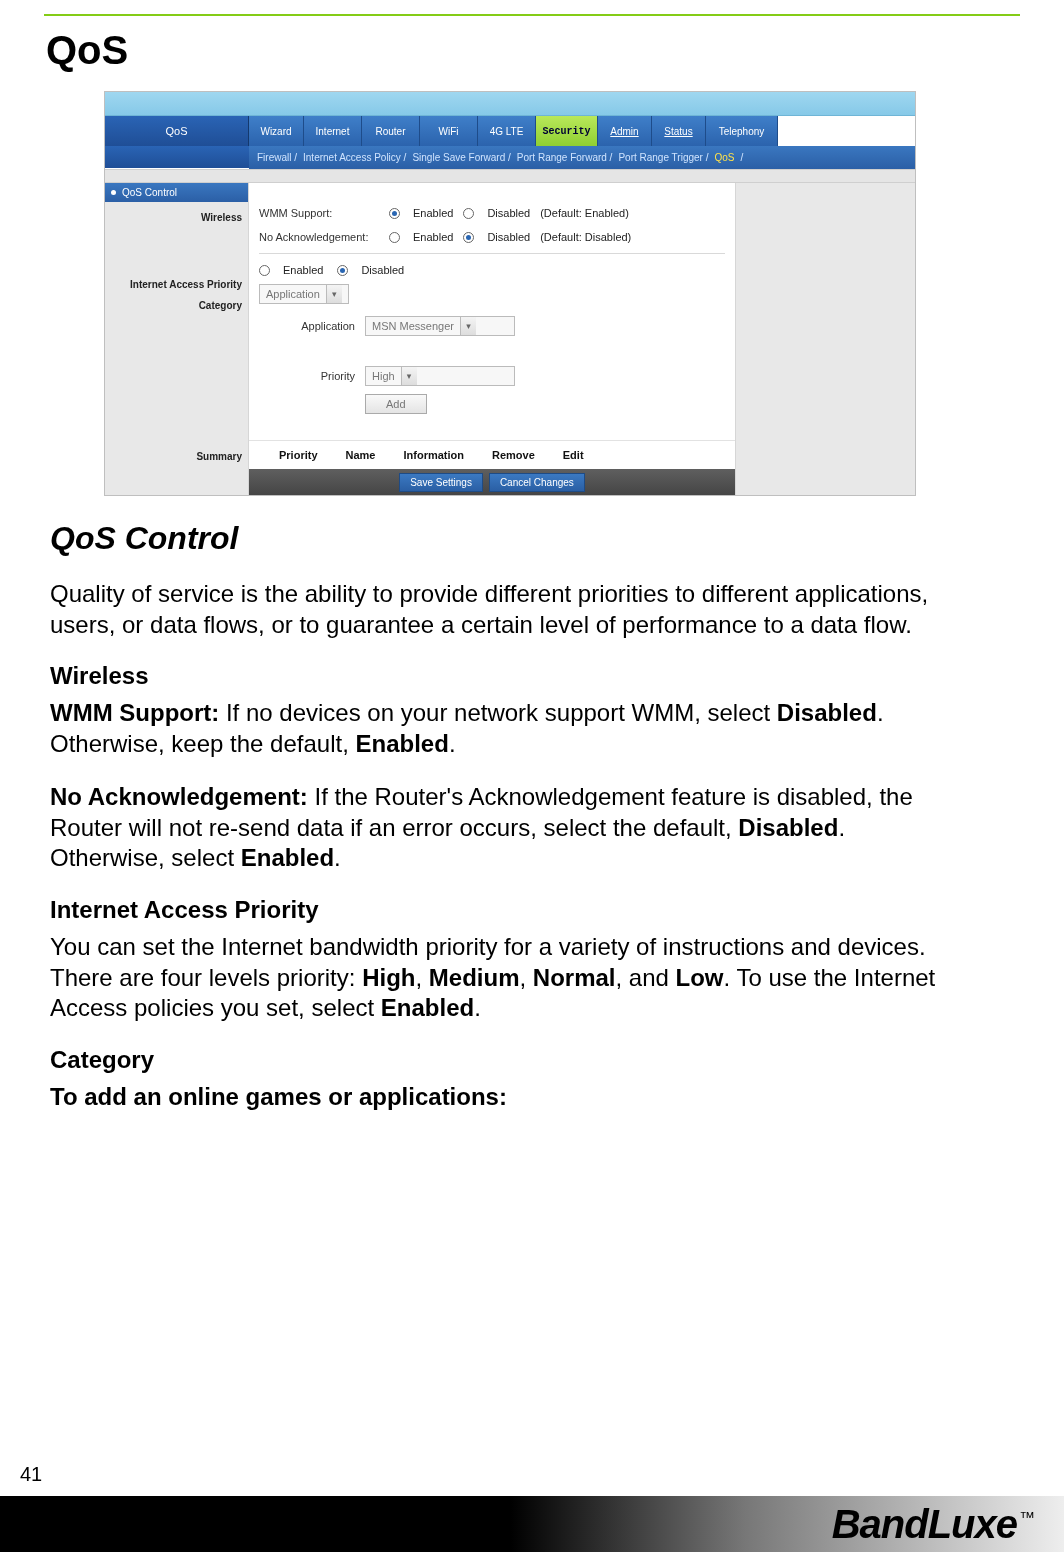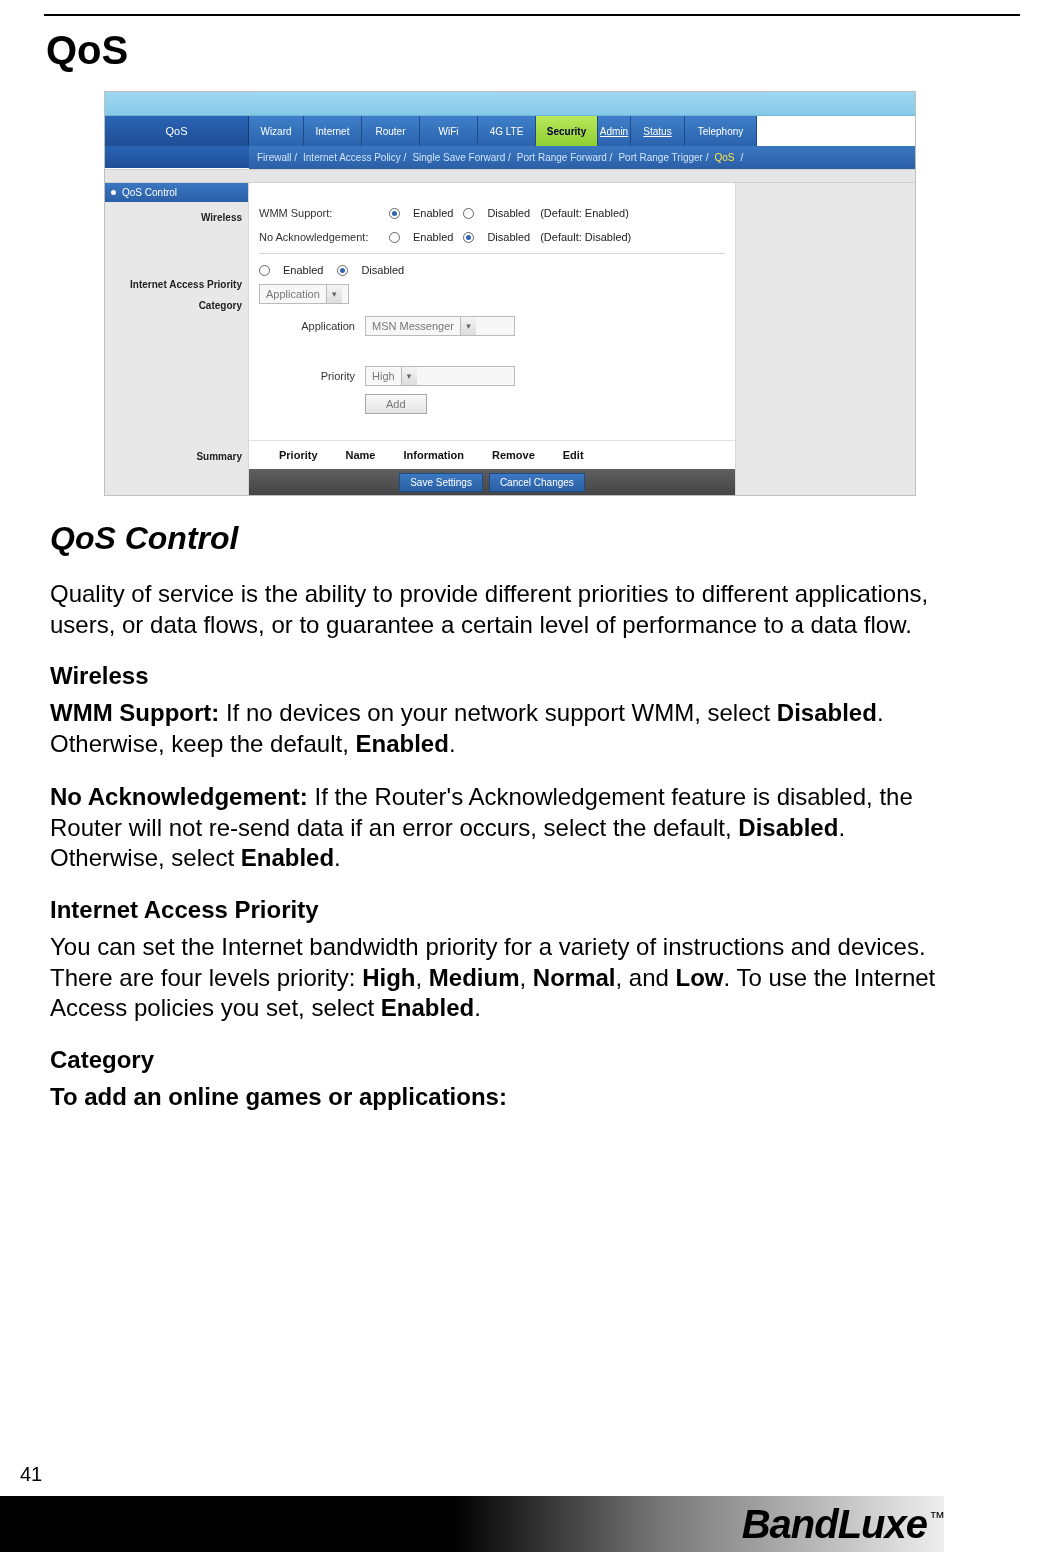--- a/index.html
+++ b/index.html
@@ -1,27 +1,27 @@
 <!DOCTYPE html>
 <html><head>
 <meta charset="utf-8">
 <style>
   * { box-sizing: border-box; margin: 0; padding: 0; }
   body { font-family: Arial, Helvetica, sans-serif; width: 1064px; height: 1552px; background: #fff; color: #000; position: relative; }
-  .outer { border-top: 2px solid #000000; margin: 14px 44px 0 44px; }
+  .outer { border-top: 2px solid #84cc16; margin: 14px 44px 0 44px; }
   h1.qos { font-size: 40px; font-weight: bold; margin: 12px 0 18px 2px; }
   
   .shot { margin: 0 0 24px 60px; width: 812px; border: 1px solid #bfbfbf; background: #fff; font-family: Verdana, Arial, sans-serif; }
   .topstrip { height: 24px; background: linear-gradient(#9fd7f0,#86c9e8); border-bottom: 1px solid #6fb5d6; }
   .row1 { display: flex; }
   .leftcell { width: 144px; background: linear-gradient(#2a64b5,#1f4e96); color: #fff; font-size: 11px; display: flex; align-items: center; justify-content: center; height: 30px; border-right: 1px solid #14396e; }
   .tabs { display: flex; flex: 1; }
   .tab { flex: none; padding: 0 10px; height: 30px; display: flex; align-items: center; justify-content: center; background: linear-gradient(#3f7fc9,#2b63ad); color: #fff; font-size: 10px; border-right: 1px solid #1e4c8a; cursor: pointer; }
-  .tab.sel { background: linear-gradient(#b9e85a,#8fcf32); color: #003; font-weight: bold; }
-  .tab.w1 { width: 55px; } .tab.w2 { width: 58px; } .tab.w3 { width: 58px; } .tab.w4 { width: 58px; } .tab.w5 { width: 58px; } .tab.w6 { width: 62px; } .tab.w7 { width: 33px; text-decoration: underline; } .tab.w8 { width: 54px; text-decoration: underline; } .tab.w9 { width: 72px; }
+  .tab.sel { background: linear-gradient(#b9e85a,#8fcf32); color: #003; font-weight: bold; font-family: Liberation Mono, monospace; }
+  .tab.w1 { width: 55px; } .tab.w2 { width: 58px; } .tab.w3 { width: 58px; } .tab.w4 { width: 58px; } .tab.w5 { width: 58px; } .tab.w6 { width: 62px; } .tab.w7 { width: 54px; text-decoration: underline; } .tab.w8 { width: 54px; text-decoration: underline; } .tab.w9 { width: 72px; }
   .subtabs { background: linear-gradient(#3a77c0,#2b5fa6); color: #cfe4ff; font-size: 10px; padding: 6px 8px; display: flex; gap: 6px; flex-wrap: wrap; }
   .subtabs span { white-space: nowrap; }
   .subtabs .sel { color: #ffe24a; }
   .graystrip { height: 14px; background: #e5e5e5; border-top: 1px solid #cfcfcf; border-bottom: 1px solid #cfcfcf; }
   .bodyrow { display: flex; }
   .sidecol { width: 144px; background: #e8e8e8; border-right: 1px solid #d6d6d6; }
   .sidehdr { background: linear-gradient(#3a77c0,#2b5fa6); color: #fff; font-size: 10px; padding: 4px 6px; display: flex; align-items: center; gap: 6px; }
   .bullet { width: 5px; height: 5px; background: #fff; border-radius: 50%; display: inline-block; }
   .sidelbl { font-size: 10px; font-weight: bold; color: #222; text-align: right; padding: 8px 6px 2px 0; }
   .maincol { flex: 1; background: #fff; position: relative; }
@@ -38,21 +38,21 @@
   .summaryhdr { display: flex; gap: 28px; font-size: 11px; font-weight: bold; color: #111; padding: 8px 16px 8px 30px; border-top: 1px solid #e2e2e2; background: #fff; }
   .footbar { background: linear-gradient(#5f5f5f,#454545); height: 26px; display: flex; align-items: center; justify-content: center; gap: 6px; }
   .footbar .fbtn { background: linear-gradient(#3b79c2,#2a5fa4); color: #fff; font-size: 10px; padding: 3px 10px; border: 1px solid #1e4b85; cursor: pointer; }
   
   .doc { margin: 0 60px 0 6px; }
   h2.qc { font-style: italic; font-weight: bold; font-size: 32px; margin: 22px 0 22px 0; }
   p.body { font-size: 24px; line-height: 1.28; margin-bottom: 22px; }
   h3.sub { font-size: 24px; font-weight: bold; margin: 18px 0 8px 0; }
   p.body b { font-weight: bold; }
   .pagenum { position: absolute; left: 20px; bottom: 66px; font-size: 20px; }
-  .footer { position: absolute; left: 0; bottom: 0; width: 944px; height: 56px; background: linear-gradient(90deg,#000 0%, #000 48%, #777 70%, #eee 100%); display: flex; align-items: center; justify-content: flex-end; }
+  .footer { position: absolute; left: 0; bottom: 0; width: 1064px; height: 56px; background: linear-gradient(90deg,#000 0%, #000 48%, #777 70%, #eee 100%); display: flex; align-items: center; justify-content: flex-end; padding-right: 30px; }
   .brand { font-family: "Arial Black", Arial, sans-serif; font-weight: 900; font-size: 40px; font-style: italic; letter-spacing: -1px; color: #000; background: #fff0; }
   .tm { font-size: 16px; vertical-align: super; font-style: normal; font-weight: normal; margin-left: 2px; }
 </style>
 </head>
 <body>
 
 <div class="outer">
   <h1 class="qos">QoS</h1>
 
   <div class="shot">

